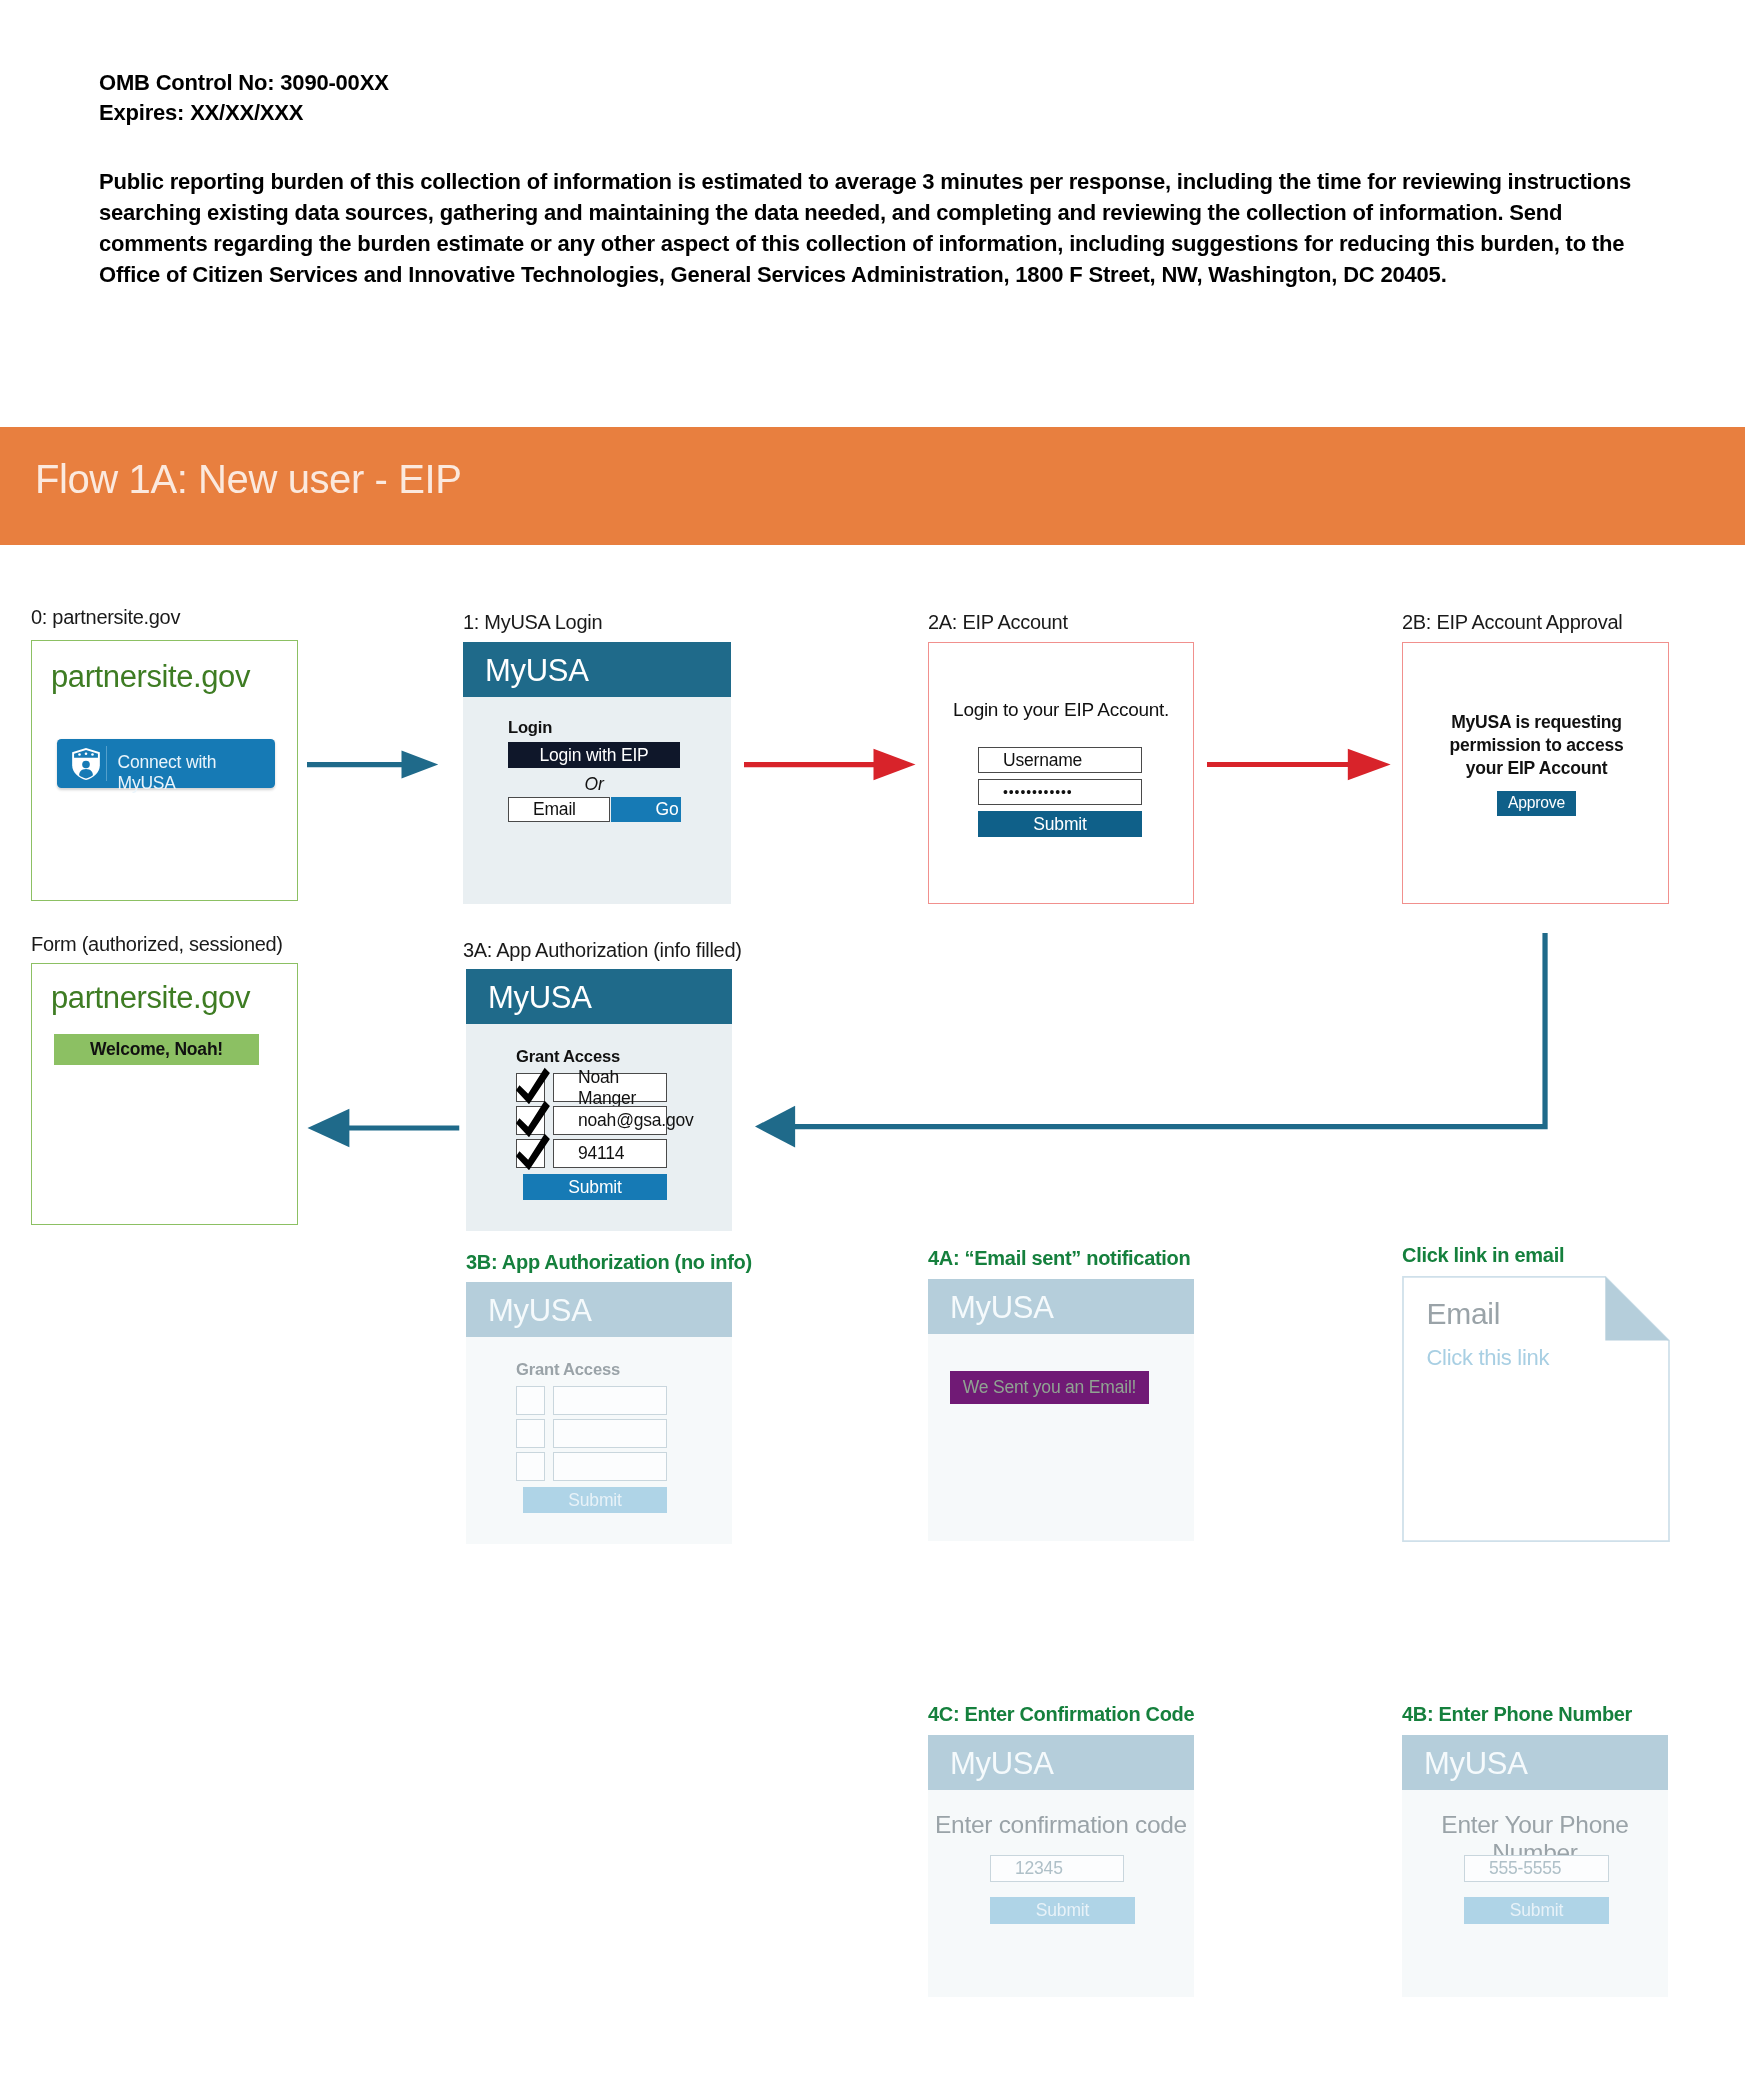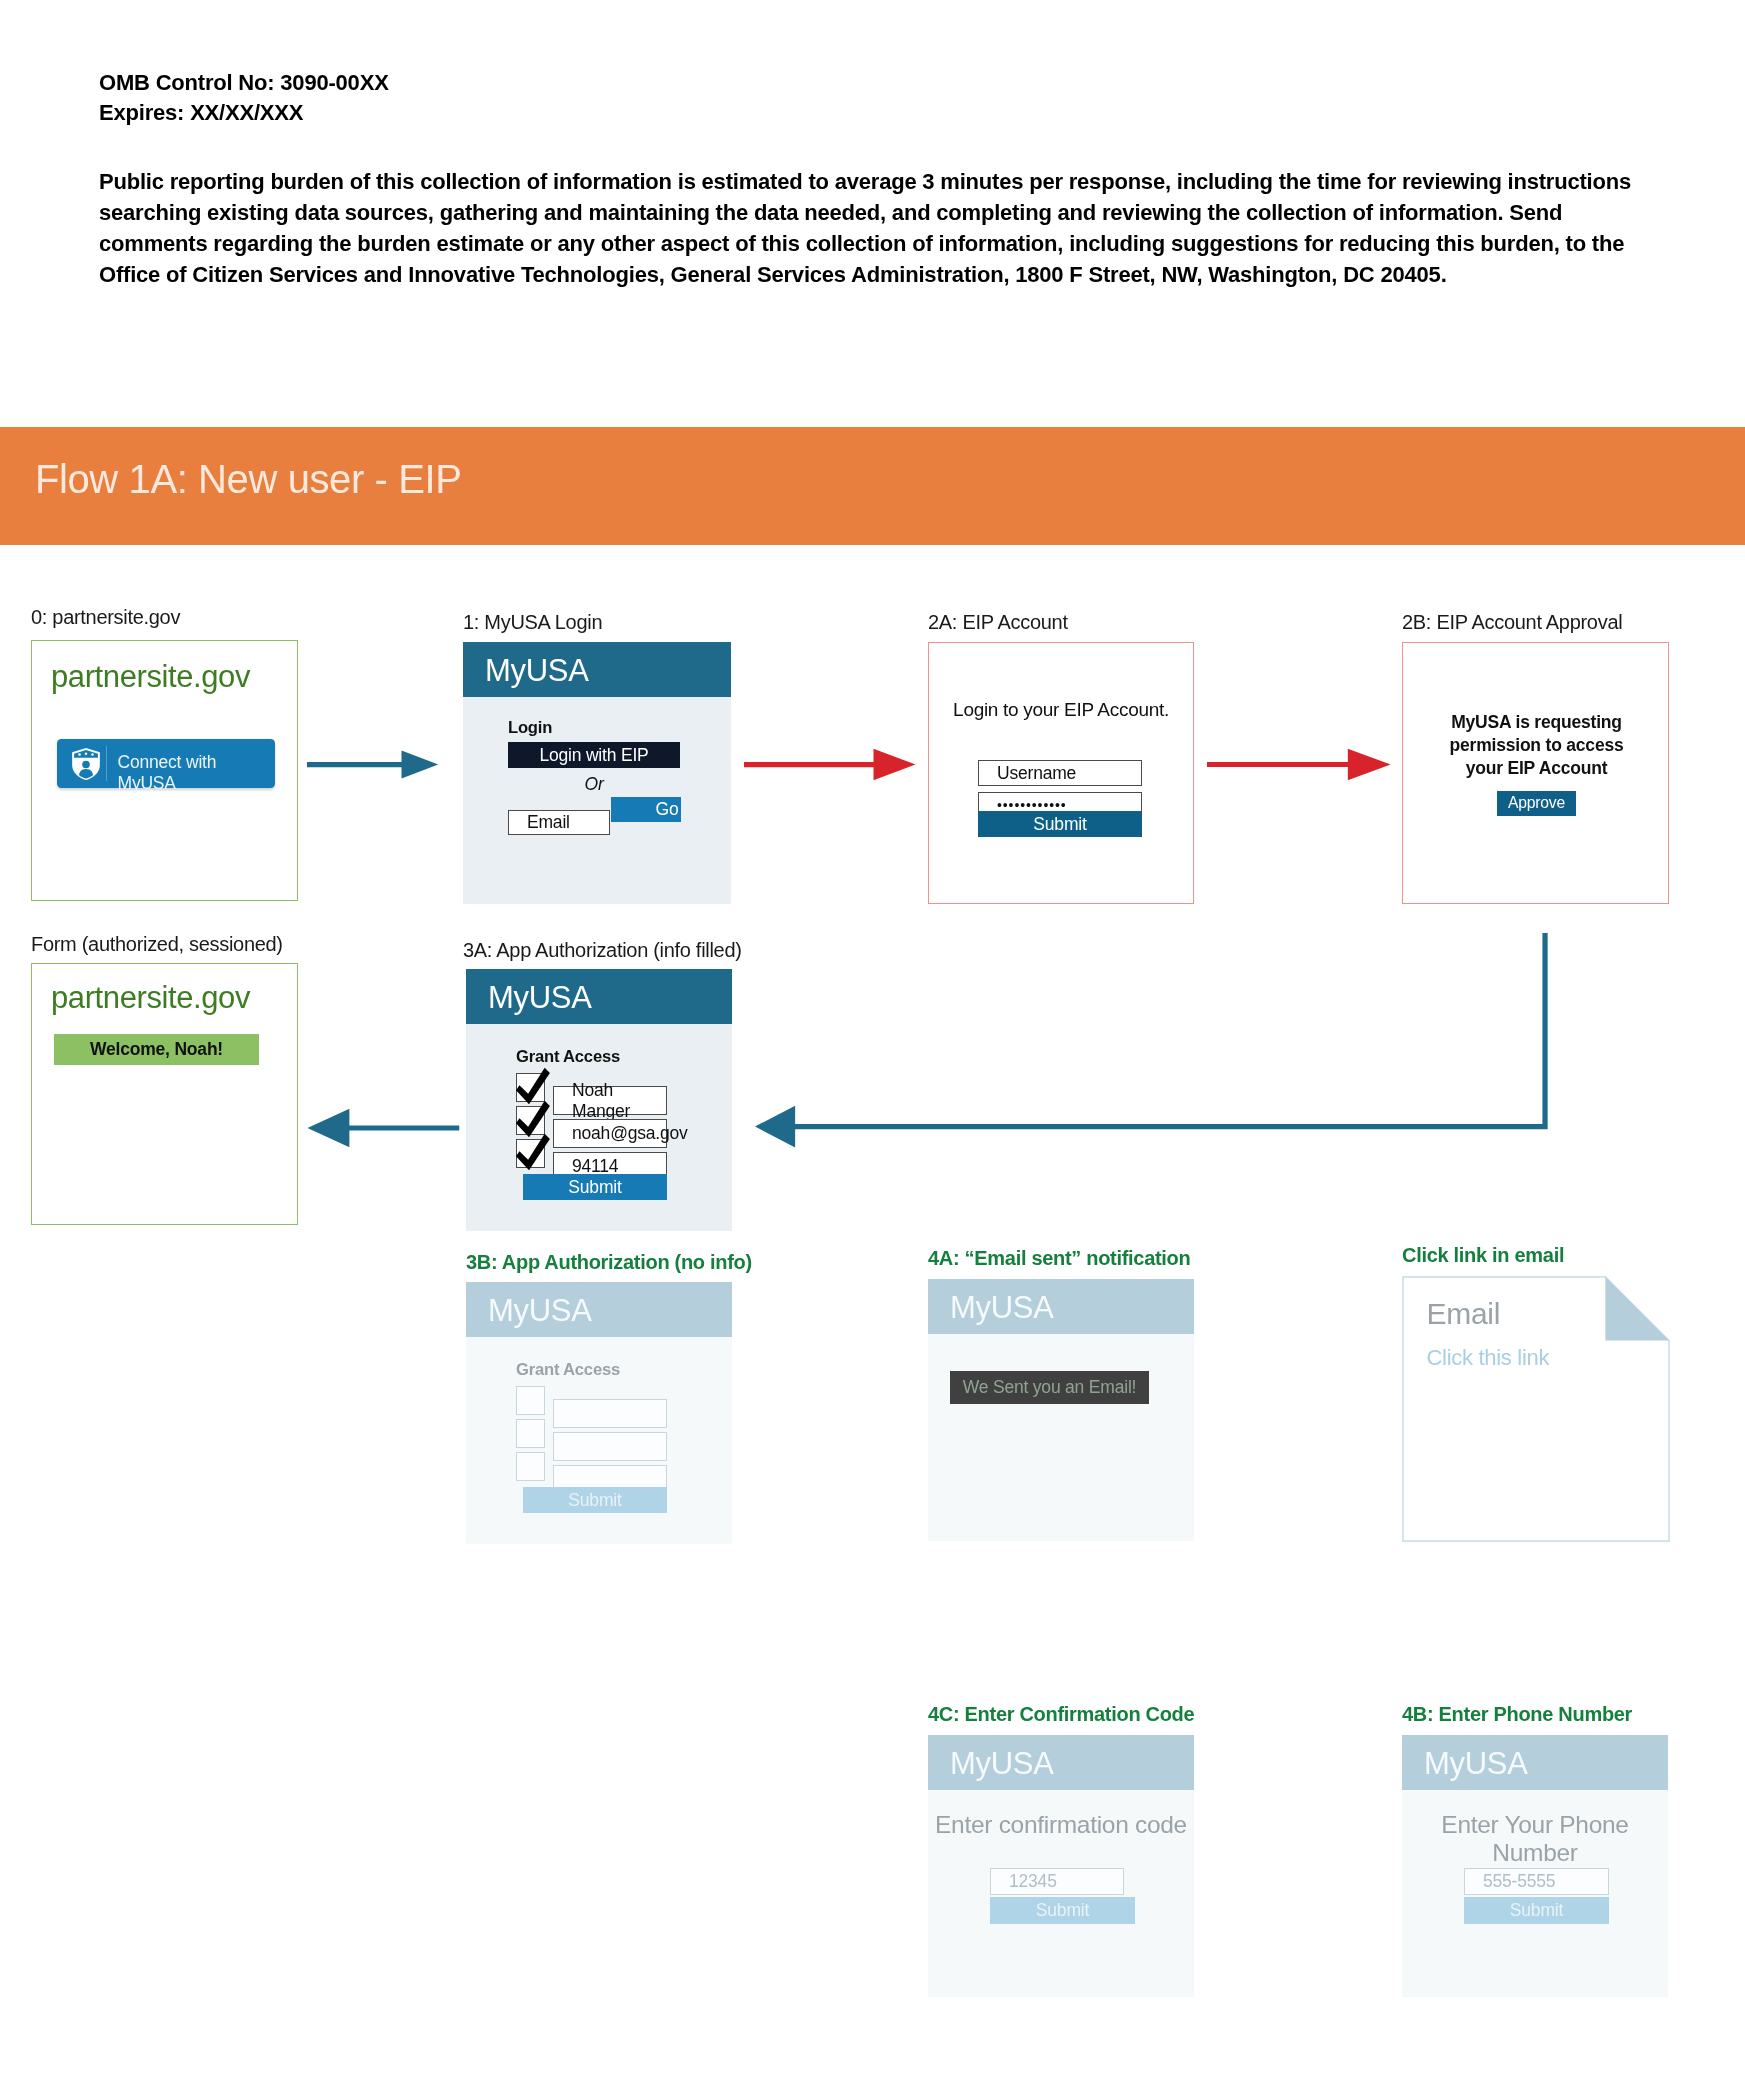--- a/index.html
+++ b/index.html
@@ -36,32 +36,32 @@
   .connectbtn .lbl{position:absolute;left:61px;top:13px;font-size:17.5px;color:#EAF4FB;letter-spacing:-0.2px;}
   .shield{position:absolute;left:15.7px;top:8.7px;width:28px;height:32px;}
 
   
   .lbl-small{position:absolute;font-size:16.6px;color:#111;font-weight:bold;letter-spacing:-0.2px;}
   .btn{position:absolute;box-sizing:border-box;display:flex;align-items:center;justify-content:center;font-size:17.5px;letter-spacing:-0.2px;}
   .btn.red{background:#0f172a;color:#fff;}
   .btn.blue{background:#167AB5;color:#fff;}
   .btn.navy{background:#0F6089;color:#fff;}
   .btn.faded{background:#AFD4E7;color:#E8F2F8;}
-  .field{position:absolute;box-sizing:border-box;background:#fff;border:1.7px solid #4A4A4A;display:flex;align-items:center;padding-left:18px;font-size:17.5px;color:#111;letter-spacing:-0.2px;margin-top:13px;}
+  .field{position:absolute;box-sizing:border-box;background:#fff;border:1.7px solid #4A4A4A;display:flex;align-items:center;padding-left:24px;font-size:17.5px;color:#111;letter-spacing:-0.2px;}
   .field.faded{border:1.7px solid #C9D6DD;background:#FCFDFE;color:#AFC0C8;}
   .ortxt{position:absolute;font-size:17.5px;color:#111;letter-spacing:-0.2px;text-align:center;font-style:italic;}
   .centered-msg{position:absolute;text-align:center;font-size:17.5px;color:#111;font-weight:bold;line-height:23px;letter-spacing:-0.2px;}
   .plainmsg{position:absolute;text-align:center;font-size:19px;color:#111;letter-spacing:-0.3px;}
 
   .cbox{position:absolute;box-sizing:border-box;width:29px;height:29px;border:1.7px solid #4A4A4A;background:#fff;}
   .cbox.faded{border:1.7px solid #C9D6DD;background:#FCFDFE;}
   .cbox svg{position:absolute;left:-2.6px;top:-7.9px;}
 
   .greenbadge{position:absolute;background:#8CC063;display:flex;align-items:center;justify-content:center;font-size:17.5px;color:#111;font-weight:bold;letter-spacing:-0.2px;}
-  .greenbadge.faded{background:#404040;color:#90A392;font-weight:normal;}
+  .greenbadge.faded{background:#701a75;color:#90A392;font-weight:normal;}
 
   .fadedtxt{position:absolute;font-size:16.6px;color:#9AA3A8;letter-spacing:-0.2px;}
   .fadedtitle{position:absolute;font-size:24.5px;color:#9AA3A8;font-weight:300;letter-spacing:-0.3px;}
   .linktxt{position:absolute;font-size:22px;color:#A8CFE3;letter-spacing:-0.3px;}
 
   svg.conn{position:absolute;overflow:visible;}
 </style>
 </head>
 <body>
 

